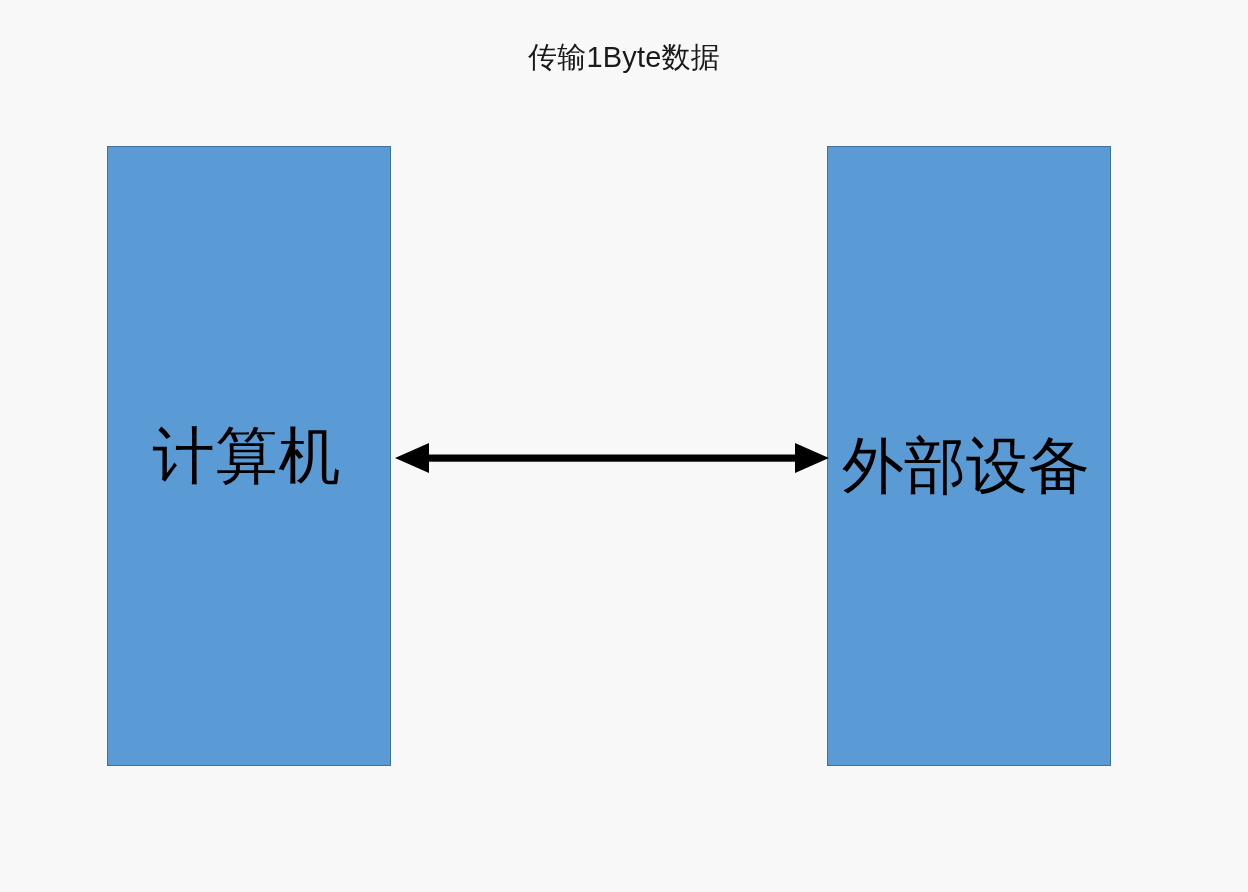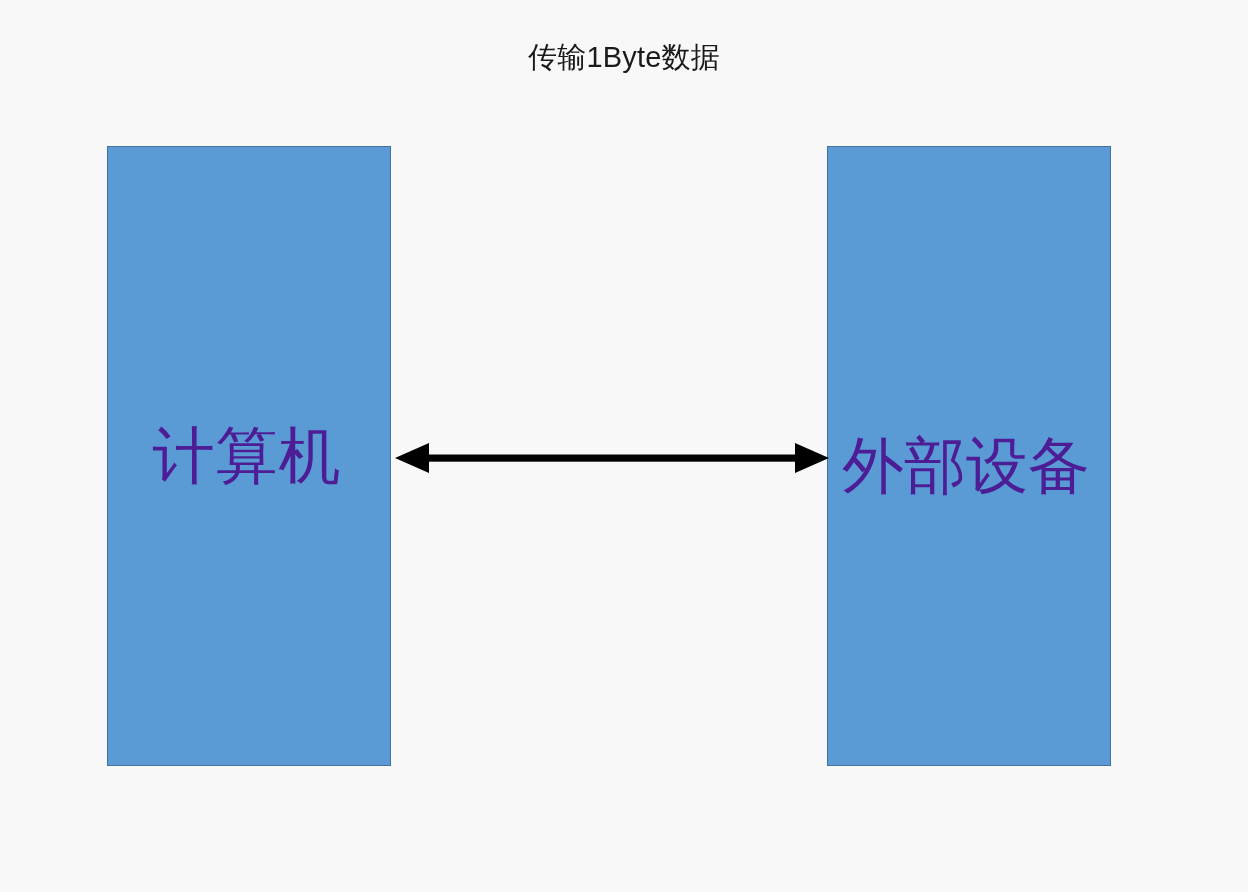--- a/index.html
+++ b/index.html
@@ -45,21 +45,21 @@
     display: flex;
     align-items: center;
     justify-content: center;
   }
   .node-box.left  { left: 107px; top: 146px; width: 284px; height: 620px; }
   .node-box.right { left: 827px; top: 146px; width: 284px; height: 620px; }
 
   .node-label {
     font-size: 62px;
     line-height: 66px;
-    color: #4c1d95;
+    color: #000000;
     white-space: nowrap;
     letter-spacing: 1px;
     text-align: center;
   }
   .node-box.left  .node-label { transform: translateX(-2px); }
   .node-box.right .node-label { transform: translateX(-3px); letter-spacing: 0px; margin-top: 20px; }
 
   
   .connector {
     position: absolute;

